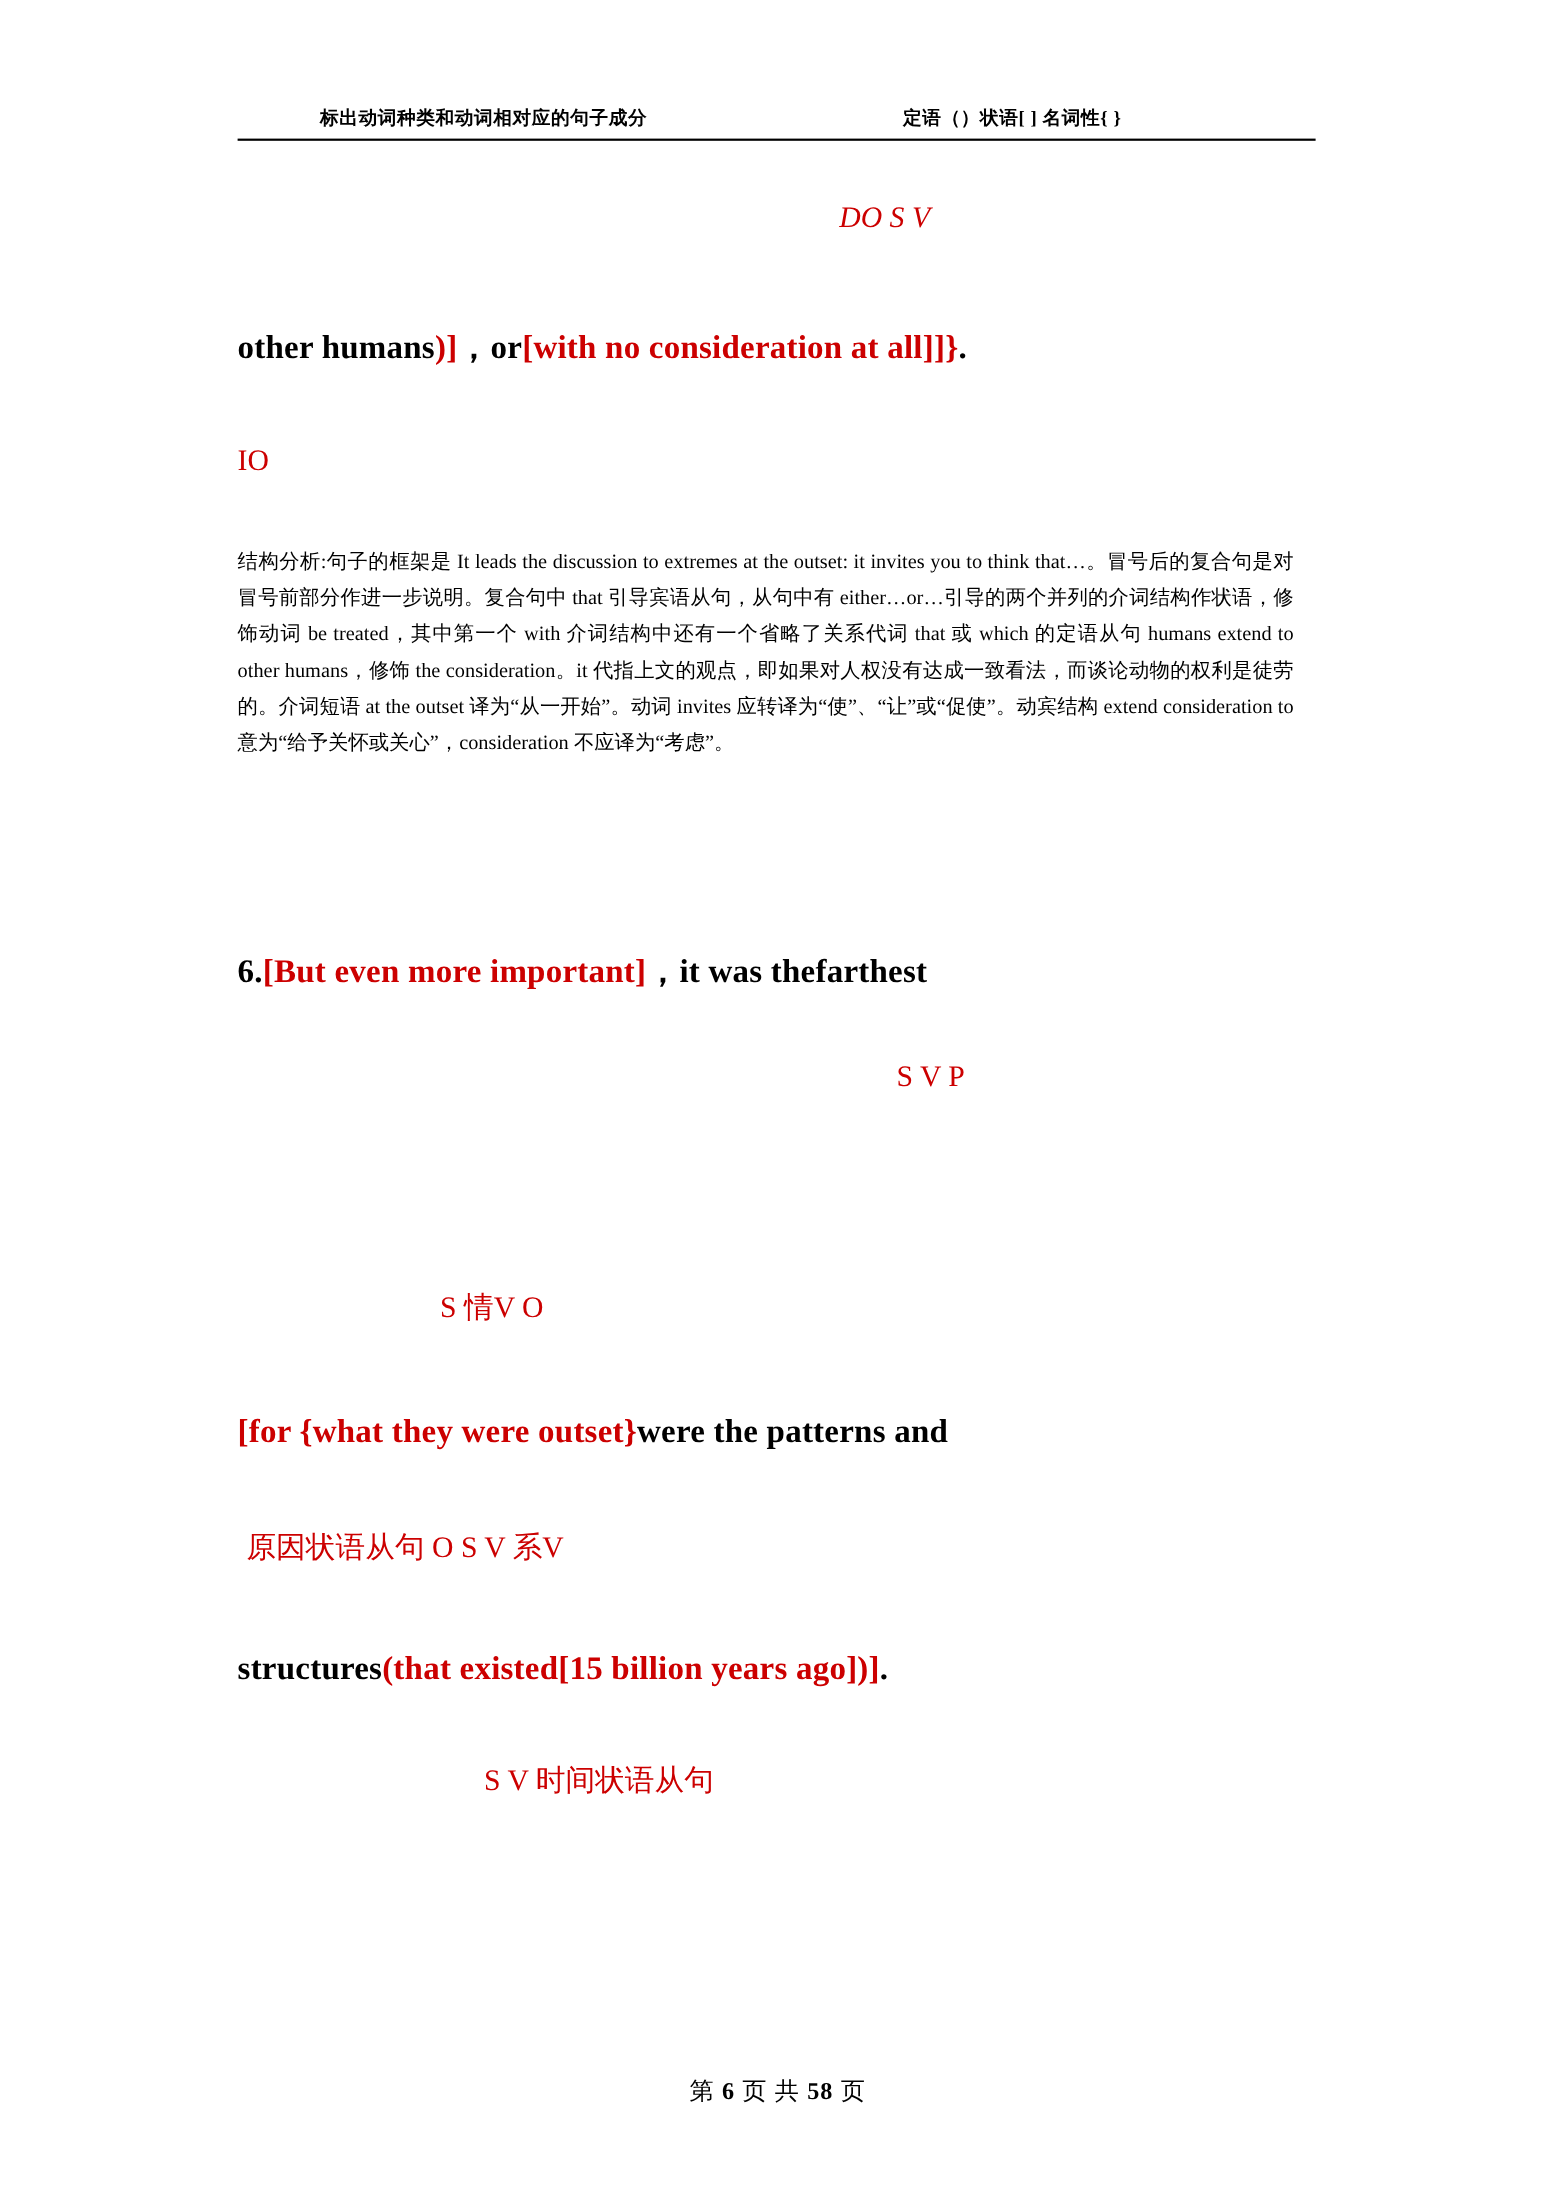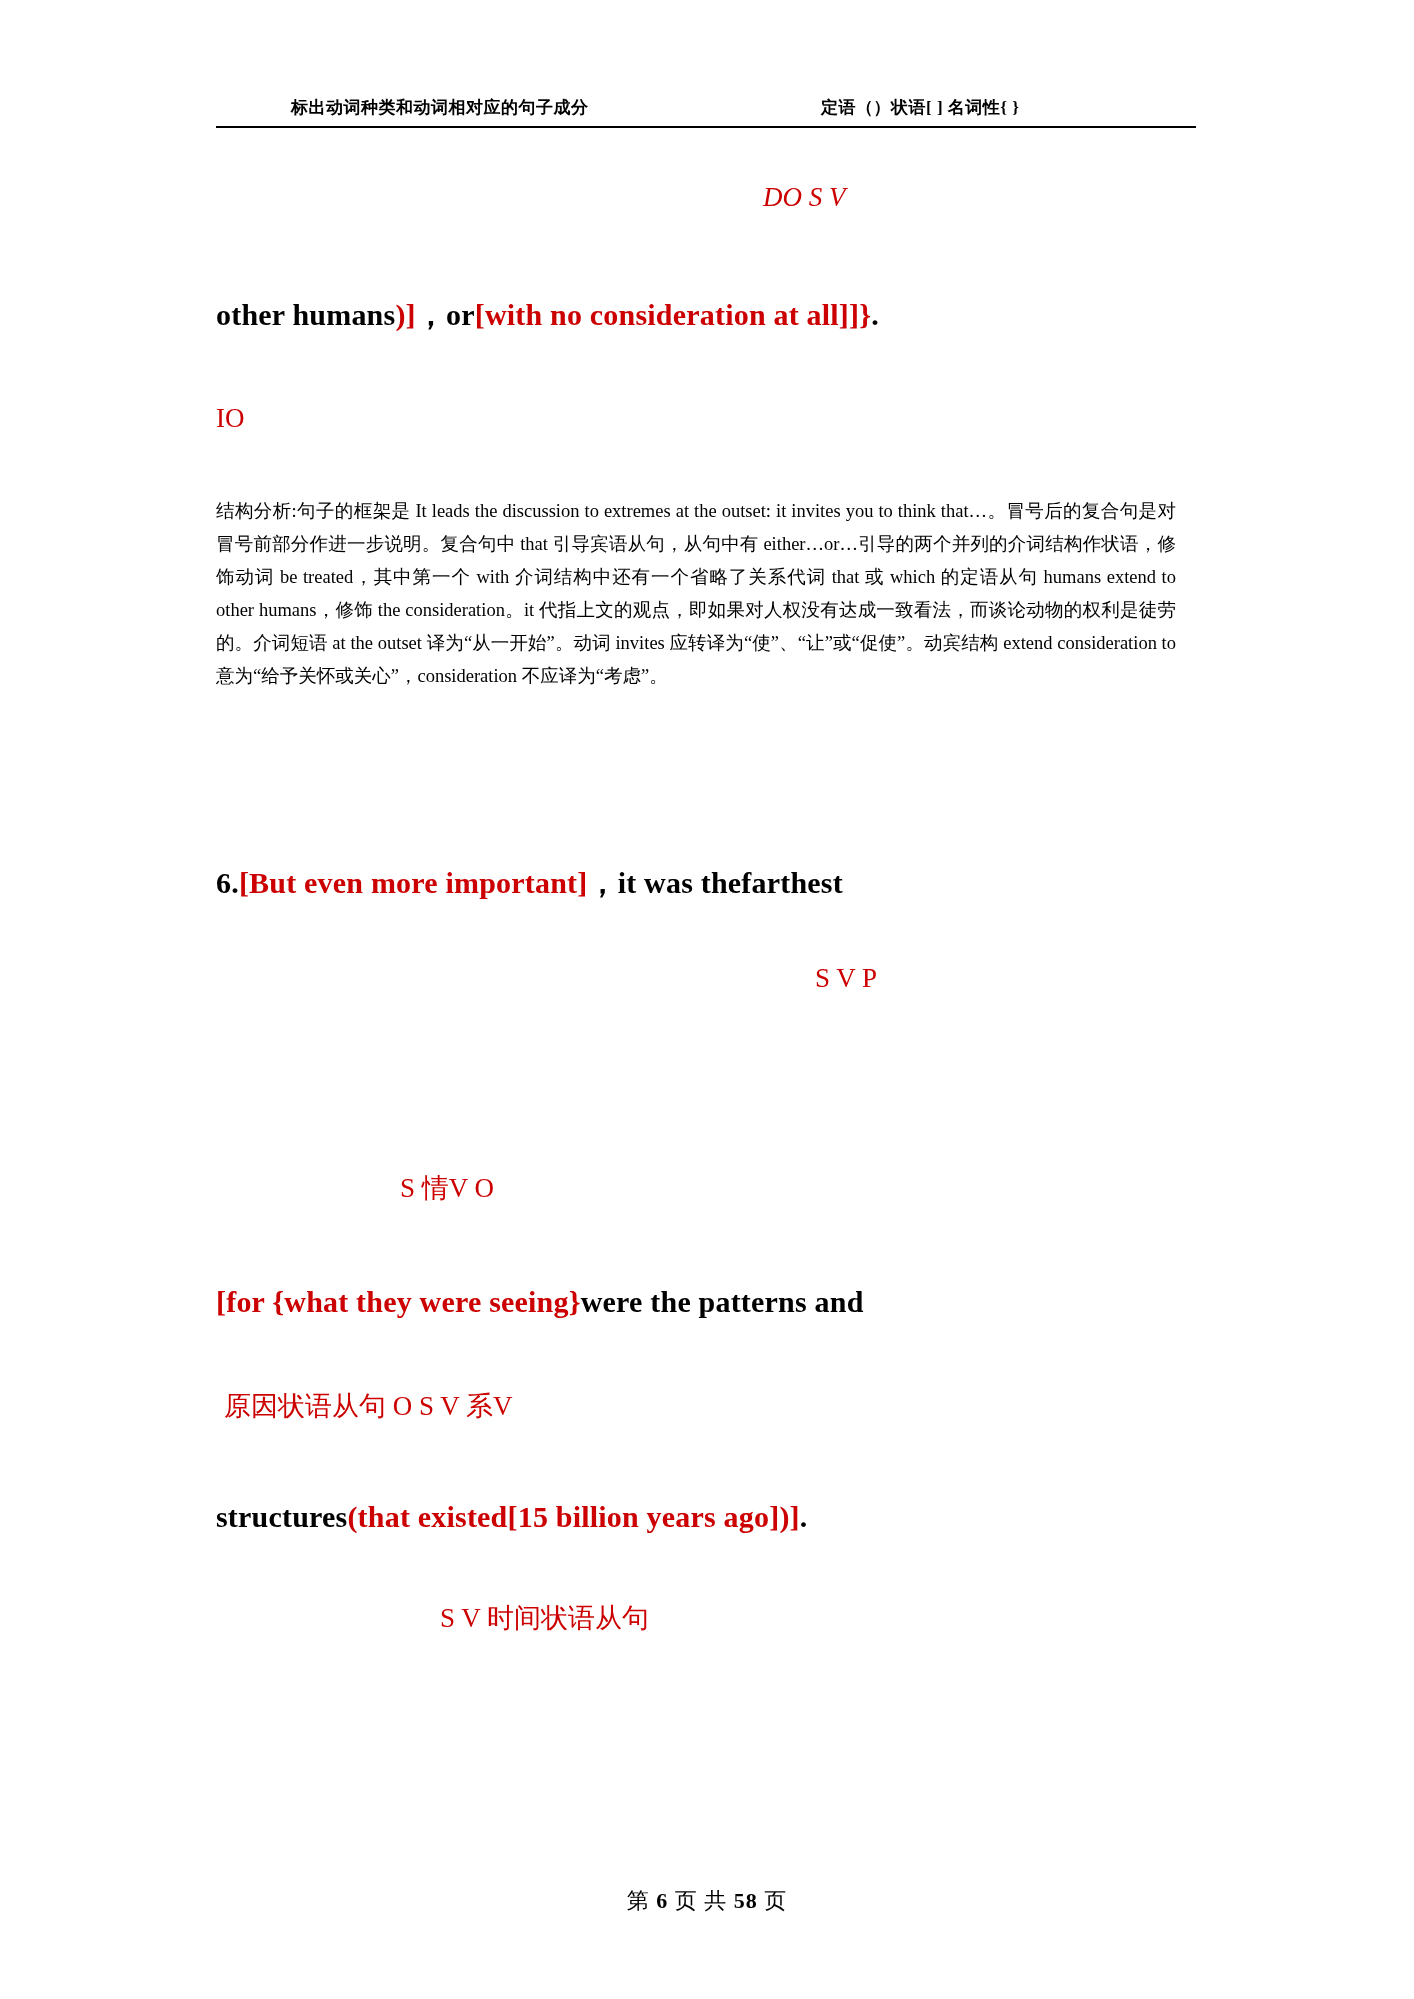--- a/index.html
+++ b/index.html
@@ -110,21 +110,21 @@
   <div class="blk bigline" style="left:216px; top:863px;">
     <span class="black">6.</span><span class="red">[But even more important]</span><span class="black">，it was thefarthest</span>
   </div>
 
   <div class="blk marks" style="left:815px; top:963px;">S V          P</div>
 
 
   <div class="blk marks" style="left:400px; top:1170px;">S              情V                        O</div>
 
   <div class="blk bigline" style="left:216px; top:1285px;">
-    <span class="red">[for {what they were seeing}</span><span class="black">were the patterns and</span>
+    <span class="red">[for {what they were outset}</span><span class="black">were the patterns and</span>
   </div>
 
   <div class="blk marks" style="left:224px; top:1388px;">原因状语从句  O        S         V            系V</div>
 
   <div class="blk bigline" style="left:216px; top:1500px;">
     <span class="black">structures</span><span class="red">(that existed</span><span class="red">[15 billion years ago]</span><span class="red">)]</span><span class="black">.</span>
   </div>
 
   <div class="blk marks" style="left:440px; top:1600px;">S     V       时间状语从句</div>
 

